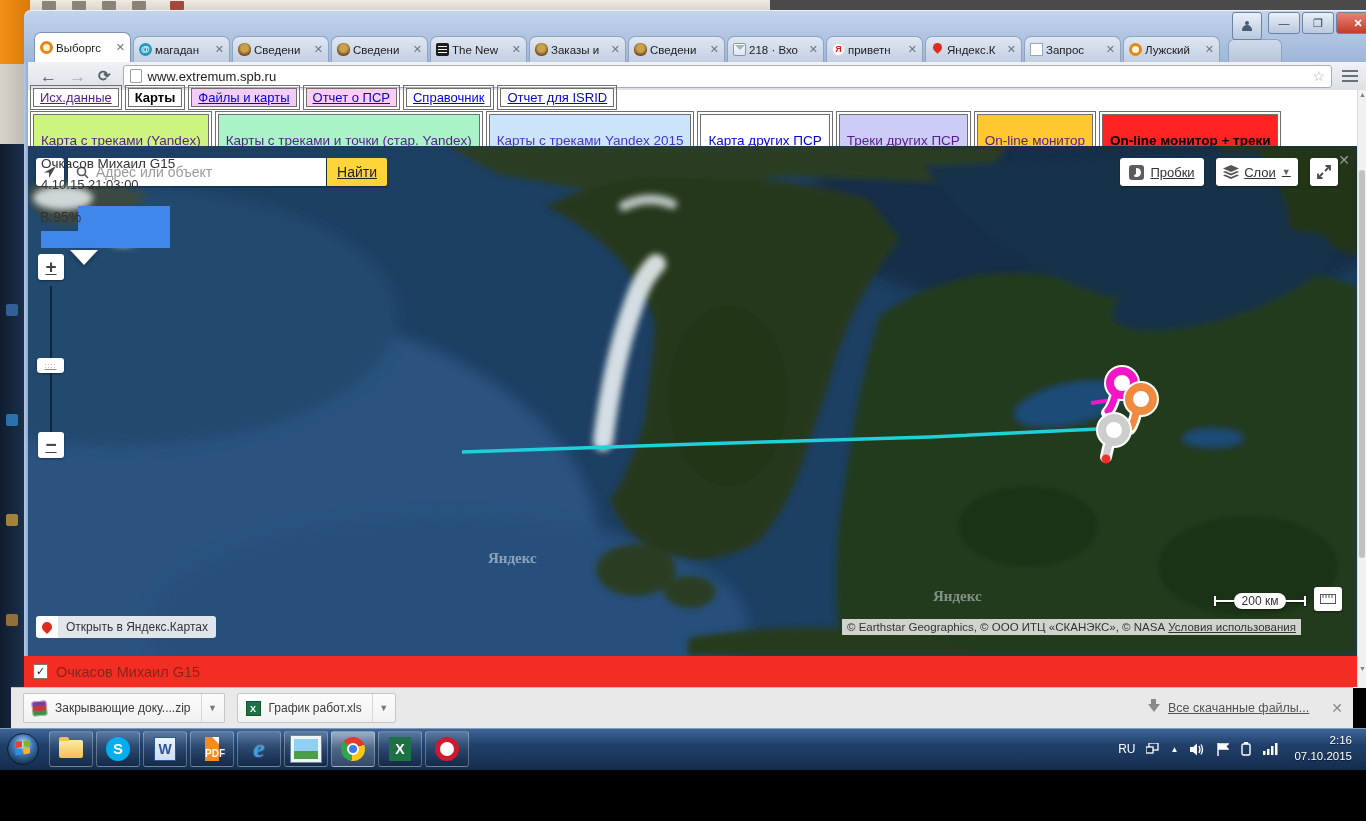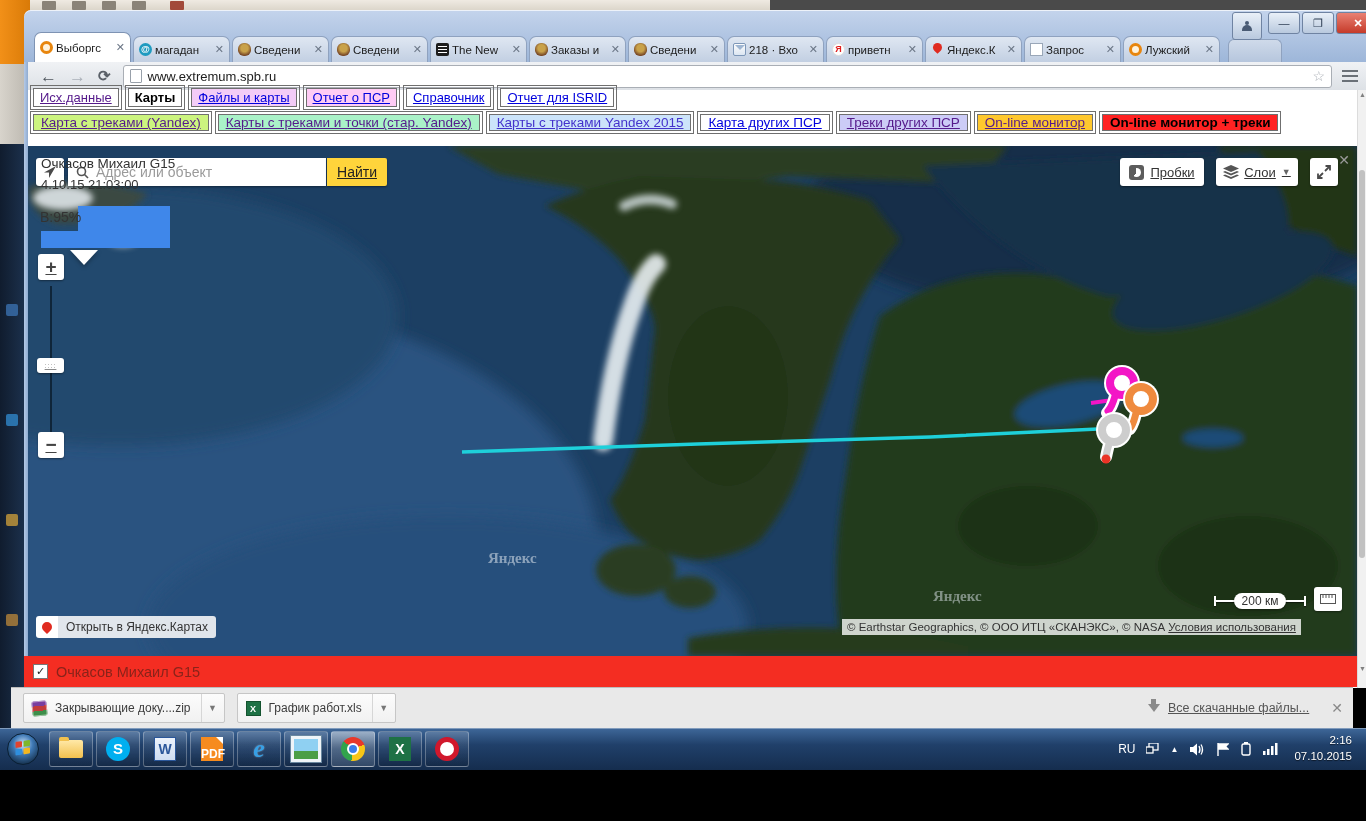--- a/index.html
+++ b/index.html
@@ -62,21 +62,21 @@
   .url-domain{color:#202020;}
   .url-path{color:#868b92;overflow:hidden;text-overflow:ellipsis;}
   .star{margin-left:auto;color:#a9aeb5;font-size:14px;flex:none;}
   .menu-ico{width:16px;height:13px;margin:0 8px 0 10px;background:
       linear-gradient(#6a7077 2.5px,transparent 2.5px) 0 0/100% 5px;flex:none;}
   
   .page-bg{left:28px;top:90px;width:1329px;height:598px;background:#fff;}
   .navrow{display:flex;gap:9px;position:absolute;align-items:flex-end;}
   .navlink{border:1px solid #6f6f6f;outline:1px solid #6f6f6f;outline-offset:2px;
       padding:1px 6px;font-size:13px;text-decoration:underline;white-space:nowrap;background:#fff;}
-  .row2 .navlink{padding:0 7px;font-size:13.5px;}
+  .row2 .navlink{padding:18px 7px;font-size:13.5px;}
   .lk-purple{color:#551a8b;} .lk-blue{color:#0000dd;} .lk-violet{color:#4433cc;}
   .lk-black{color:#000;font-weight:bold;text-decoration:none;}
   
   .map{left:28px;top:146px;width:1329px;height:510px;overflow:hidden;background:#1c3f63;}
   .map svg.geo{position:absolute;left:0;top:0;}
   .mbtn{position:absolute;background:#fff;border-radius:3px;box-shadow:0 1px 2px rgba(0,0,0,.4);
       display:flex;align-items:center;justify-content:center;color:#333;font-size:13px;text-decoration:underline;}
   .searchbox{left:40px;top:12px;width:258px;height:28px;background:#fff;border-radius:0;display:flex;align-items:center;
       box-shadow:0 1px 2px rgba(0,0,0,.4);}
   .searchbox input{border:none;outline:none;flex:1;font-size:14px;font-family:"Liberation Sans",sans-serif;color:#333;}
@@ -145,21 +145,21 @@
   .tbtn{width:44px;height:36px;margin-left:3px;border-radius:3px;display:flex;align-items:center;justify-content:center;
       border:1px solid rgba(255,255,255,.28);background:linear-gradient(rgba(255,255,255,.18),rgba(255,255,255,.05) 50%,rgba(0,0,0,.12));
       box-sizing:border-box;}
   .tbtn.active{background:linear-gradient(rgba(255,255,255,.5),rgba(255,255,255,.22) 50%,rgba(255,255,255,.12));}
   .ic-folder{width:24px;height:18px;background:linear-gradient(#ffe9a8,#f2c14e);border-radius:2px;position:relative;}
   .ic-folder:before{content:"";position:absolute;left:0;top:-3px;width:10px;height:4px;background:#f2c14e;border-radius:2px 2px 0 0;}
   .ic-skype{width:24px;height:24px;border-radius:50%;background:#00aff0;color:#fff;font-weight:bold;font-size:15px;
       text-align:center;line-height:24px;}
   .ic-word{width:22px;height:24px;background:linear-gradient(#edf3fb,#cfdef2);border:1px solid #2b579a;box-sizing:border-box;
       color:#2b579a;font-weight:bold;font-size:14px;text-align:center;line-height:22px;}
-  .ic-pdf{width:22px;height:24px;background:#f68b1f;color:#fff;font-weight:bold;font-size:12px;text-align:center;
+  .ic-pdf{width:14px;height:24px;background:#f68b1f;color:#fff;font-weight:bold;font-size:10px;text-align:center;
       line-height:34px;position:relative;}
   .ic-pdf:before{content:"";position:absolute;right:0;top:0;border-left:7px solid transparent;border-top:7px solid #fff;}
   .ic-ie{color:#37a0e6;font-size:26px;font-weight:bold;font-family:"Liberation Serif",serif;font-style:italic;
       text-shadow:0 0 2px rgba(255,255,255,.4);line-height:1;}
   .ic-photo{width:24px;height:20px;background:linear-gradient(#8fd0f2 60%,#4a9e46 60%);border:3px solid #eef4f8;
       outline:1px solid #6a88a0;box-sizing:content-box;}
   .ic-chrome{width:24px;height:24px;border-radius:50%;position:relative;
       background:conic-gradient(from -50deg,#e8382a 0 33%,#f7c616 0 66%,#32a44c 0 100%);}
   .ic-chrome:after{content:"";position:absolute;left:6px;top:6px;width:12px;height:12px;border-radius:50%;
       background:#3a7de8;border:2.5px solid #fff;box-sizing:border-box;}

